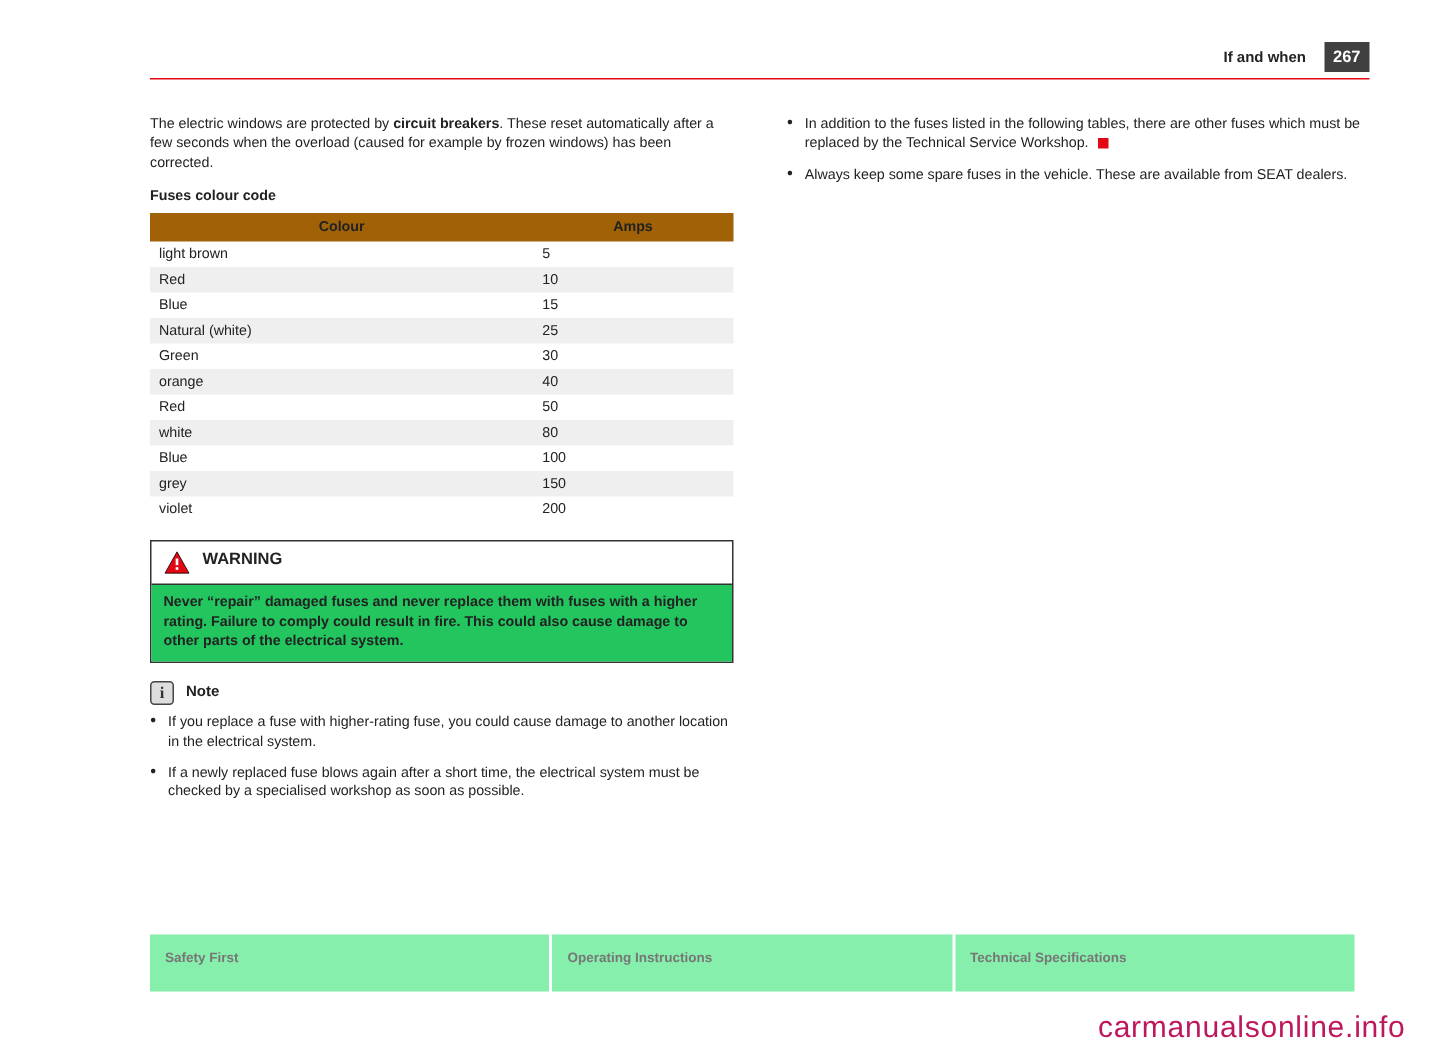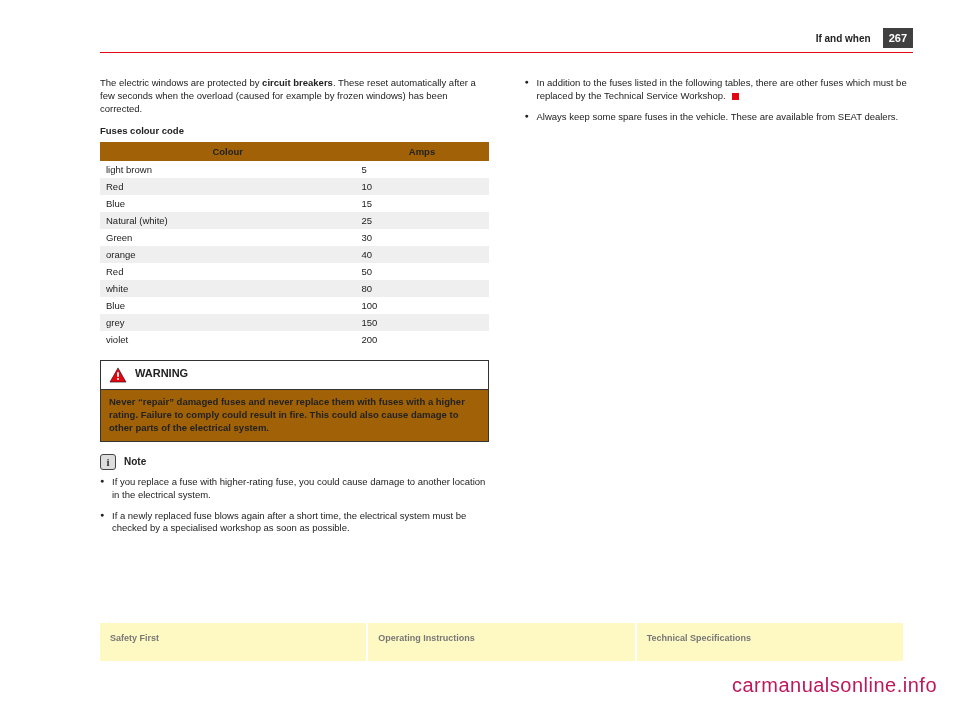--- a/index.html
+++ b/index.html
@@ -91,21 +91,21 @@
       height: 16px;
       position: relative;
     }
     .warning-icon svg { display: block; }
     .warning-title { font-weight: bold; font-size: 11px; }
     .warning-body {
       padding: 6px 8px;
       font-size: 9.5px;
       line-height: 1.35;
       font-weight: bold;
-      background: #a16207;
+      background: #22c55e;
     }
     .note-head {
       display: flex;
       align-items: center;
       gap: 8px;
       margin-bottom: 6px;
     }
     .note-icon {
       width: 16px; height: 16px;
       border: 1px solid #444;
@@ -146,21 +146,21 @@
       bottom: 40px;
       display: flex;
       gap: 2px;
     }
     .tab {
       flex: 1;
       padding: 10px 10px 18px 10px;
       font-size: 9px;
       font-weight: bold;
     }
-    .tab-grey { background: #fef9c3; color: #777; }
+    .tab-grey { background: #86efac; color: #777; }
     .tab-red  { background: #e30613; color: #fff; }
     .watermark {
       position: absolute;
       right: 20px;
       bottom: 4px;
       font-size: 20px;
       color: #be185d;
       font-family: Arial, sans-serif;
       letter-spacing: 0.5px;
     }

